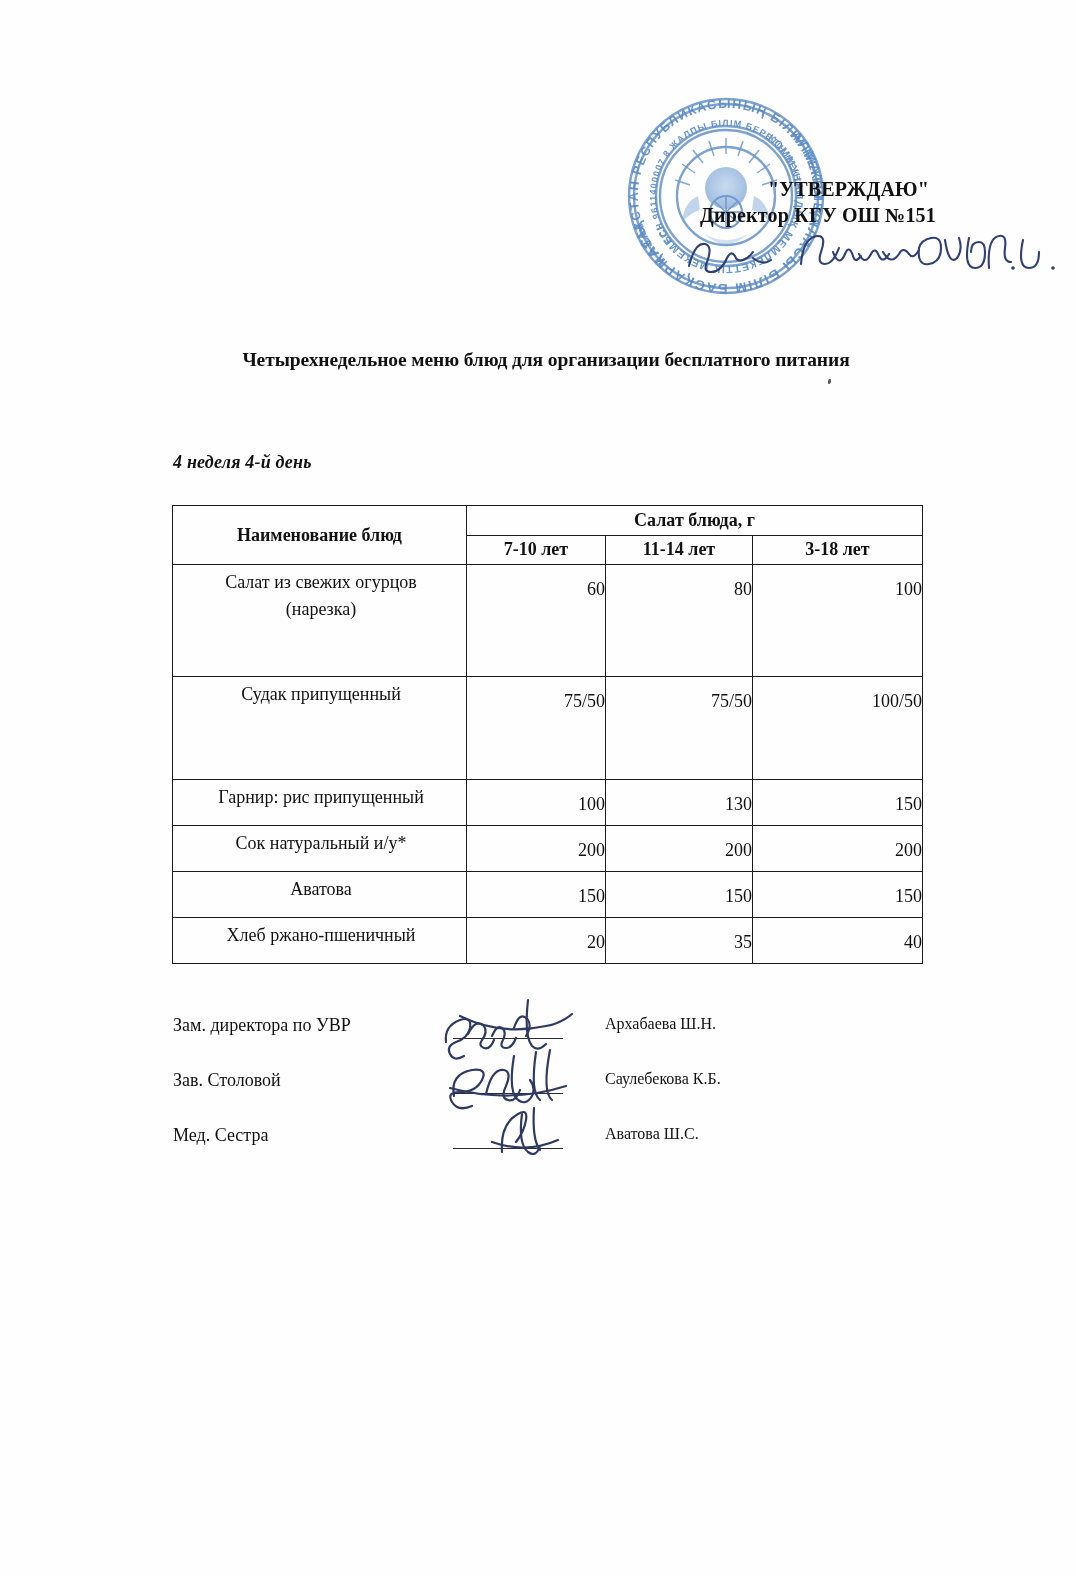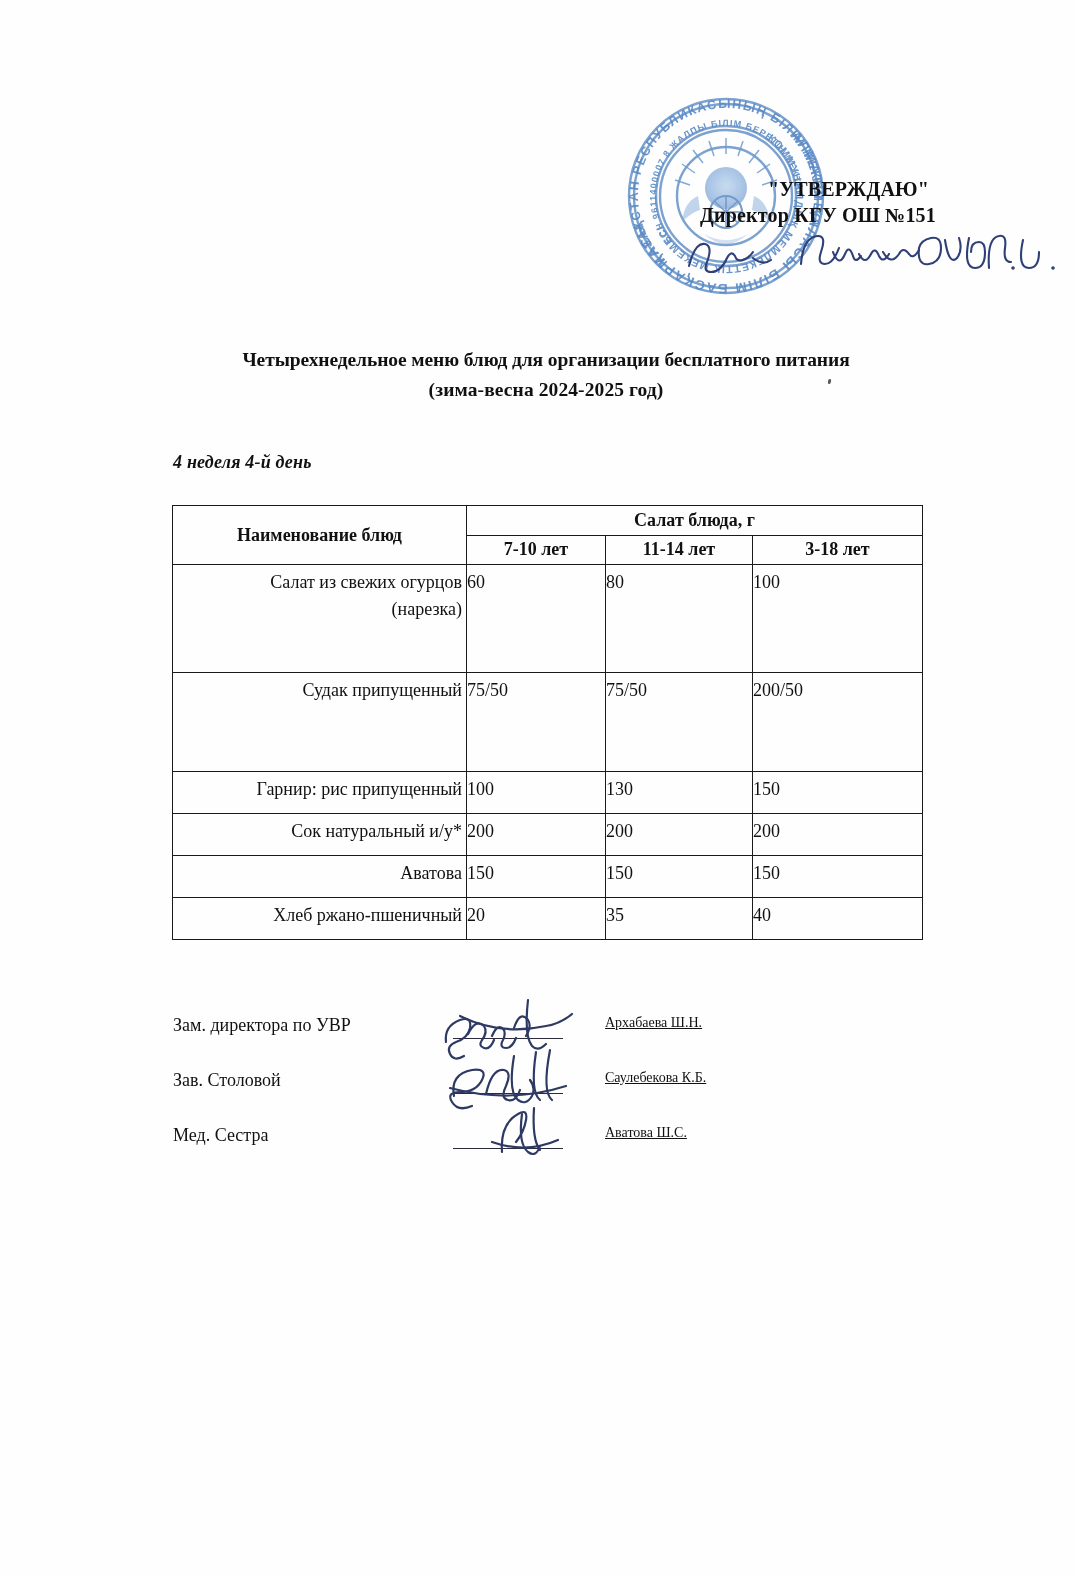--- a/index.html
+++ b/index.html
@@ -120,29 +120,29 @@
   #menu-table th {
     font-weight: 700;
     text-align: center;
     height: 28px;
     vertical-align: middle;
   }
   #menu-table th.name-head {
     height: 58px;
   }
   #menu-table td.dish {
-    text-align: right;
+    text-align: center;
     padding: 4px 4px 4px 7px;
     vertical-align: top;
     line-height: 27px;
   }
   #menu-table td.val {
-    text-align: left;
+    text-align: right;
     vertical-align: top;
-    padding-top: 5px;
+    padding-top: 12px;
     line-height: 24px;
   }
   #menu-table tr.tall-a td { height: 99px; }
   #menu-table tr.tall-b td { height: 90px; }
   #menu-table tr.short td  { height: 33px; }
 
   
   #signatures {
     position: absolute;
     left: 173px;
@@ -165,23 +165,22 @@
     left: 280px;
     top: 33px;
     width: 110px;
     height: 0;
     border-top: 1.5px solid #2a2a3a;
   }
   .sig-person {
     position: absolute;
     left: 432px;
     top: 10px;
-    font-size: 14px;
+    font-size: 16px;
     white-space: nowrap;
-    text-decoration: underline;
   }
   #sig-ink {
     position: absolute;
     left: 440px;
     top: 990px;
     width: 210px;
     height: 175px;
     pointer-events: none;
   }
   #sig-ink svg { width: 100%; height: 100%; display: block; }
@@ -279,21 +278,20 @@
       </g>
       <g fill="#2f3f77">
         <circle cx="330" cy="46" r="1.8"></circle>
         <circle cx="370" cy="46" r="1.8"></circle>
       </g>
     </svg>
   </div>
 
   <div id="title-block">
     <div class="t-line l1">Четырехнедельное меню блюд для организации бесплатного питания</div>
-    <div class="t-line">(зима-весна 2024-2025 год)</div>
   </div>
   <div id="speck"></div>
 
   <div id="week-day">4 неделя 4-й день</div>
 
   <table id="menu-table">
     <colgroup>
       <col class="c-name">
         <col class="c-a1">
         <col class="c-a2">
@@ -319,21 +317,21 @@
         <td class="val">60</td>
         <td class="val">80</td>
         <td class="val">100</td>
       </tr>
       <tr class="tall-b">
         <td class="dish">
           <div>Судак припущенный</div>
         </td>
         <td class="val">75/50</td>
         <td class="val">75/50</td>
-        <td class="val">200/50</td>
+        <td class="val">100/50</td>
       </tr>
       <tr class="short">
         <td class="dish">
           <div>Гарнир: рис припущенный</div>
         </td>
         <td class="val">100</td>
         <td class="val">130</td>
         <td class="val">150</td>
       </tr>
       <tr class="short">

